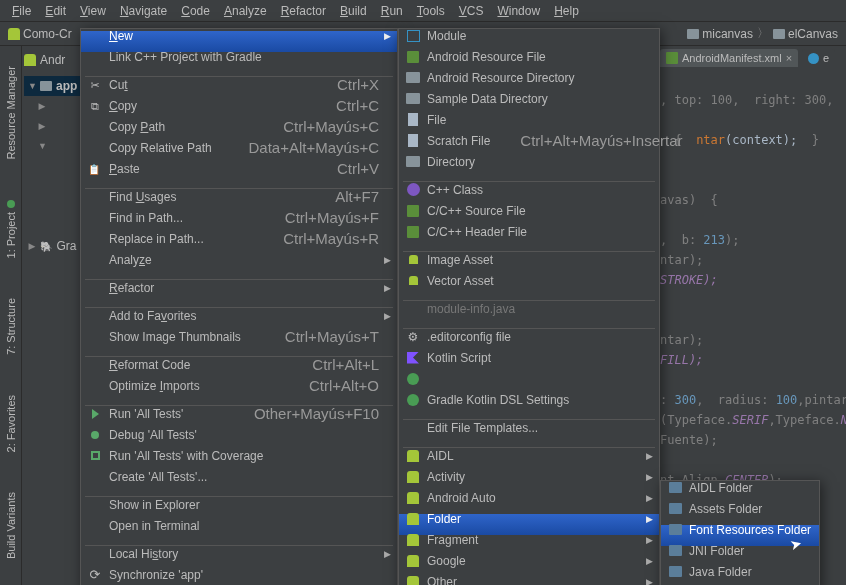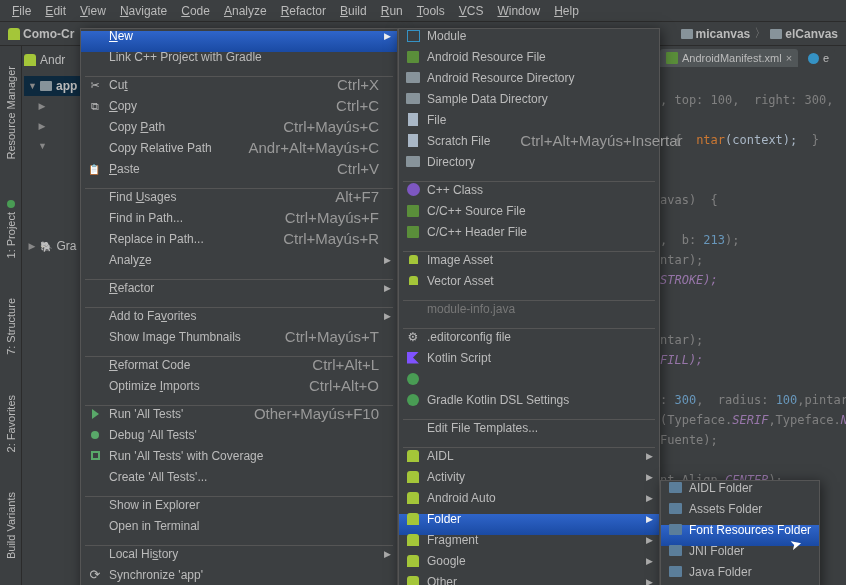--- a/index.html
+++ b/index.html
@@ -30,21 +30,21 @@
   .menubar-item .mn-u { text-decoration: underline; }
   .breadcrumb {
     display: flex;
     align-items: center;
     gap: 4px;
     padding: 3px 8px;
     background: #3c3f41;
     height: 24px;
     border-bottom: 1px solid #2b2b2b;
   }
-  .bc-item { display:flex; align-items:center; gap:3px;font-weight:bold; }
+  .bc-item { display:flex; align-items:center; gap:3px; }
   .bc-sep { color:#888; }
   .android-icon {
     width:12px; height:12px;
     background: #a4c639;
     border-radius: 3px 3px 0 0;
     position: relative;
   }
   .folder-icon {
     width:12px; height:10px;
     background:#87939a;
@@ -321,21 +321,21 @@
       <span class="ctx-shortcut">Ctrl+C</span>
     </div>
     <div class="ctx-row">
       <span class="icon-slot"></span>
       <span class="ctx-label">Copy <span class="u">P</span>ath</span>
       <span class="ctx-shortcut">Ctrl+Mayús+C</span>
     </div>
     <div class="ctx-row">
       <span class="icon-slot"></span>
       <span class="ctx-label">Copy Relative Path</span>
-      <span class="ctx-shortcut">Andr+Alt+Mayús+C</span>
+      <span class="ctx-shortcut">Data+Alt+Mayús+C</span>
     </div>
     <div class="ctx-row">
       <span class="icon-slot">
         <span class="ic-paste"></span>
       </span>
       <span class="ctx-label"><span class="u">P</span>aste</span>
       <span class="ctx-shortcut">Ctrl+V</span>
     </div>
     <div class="ctx-sep"></div>
     <div class="ctx-row">

